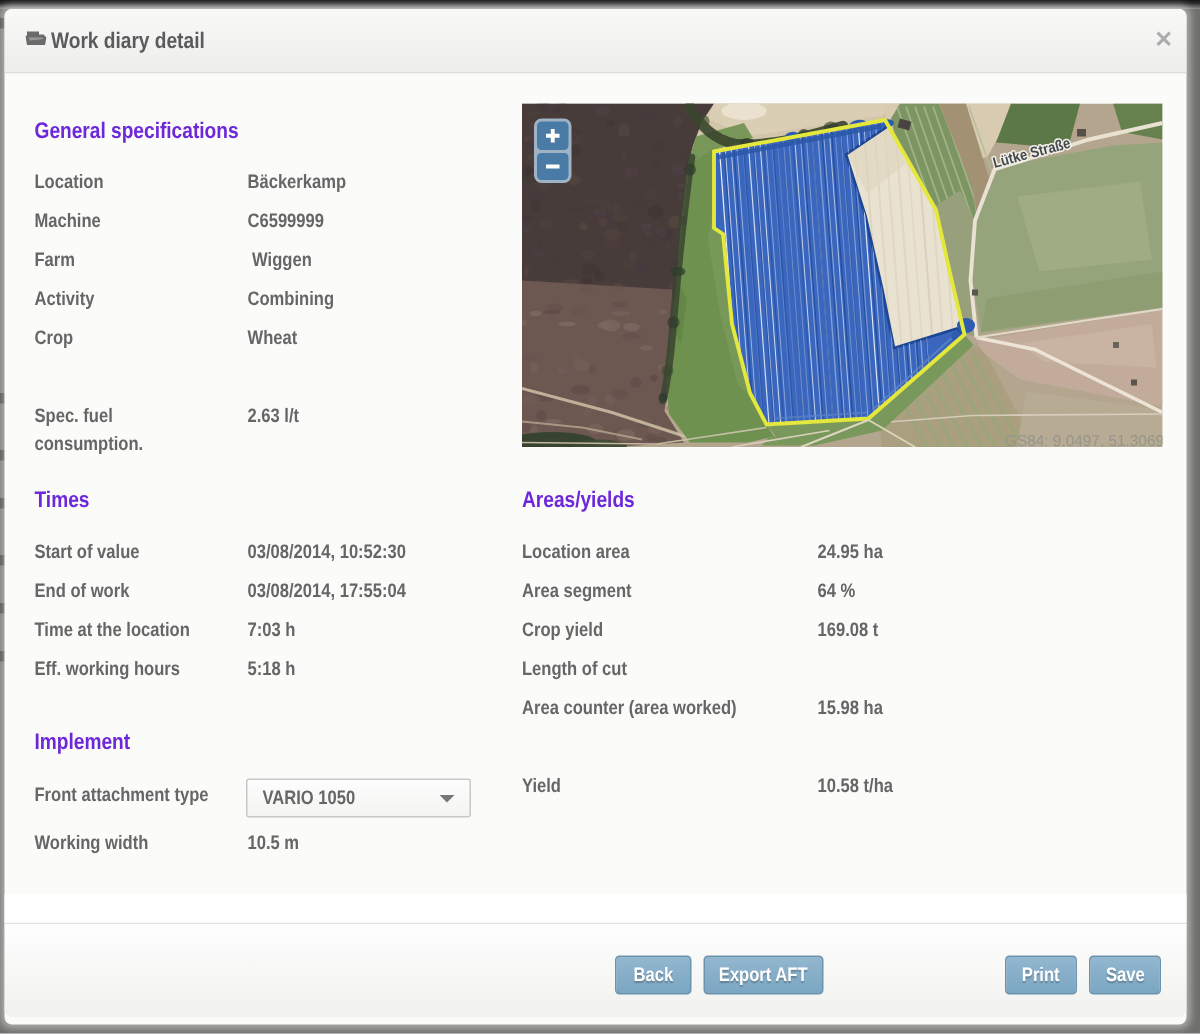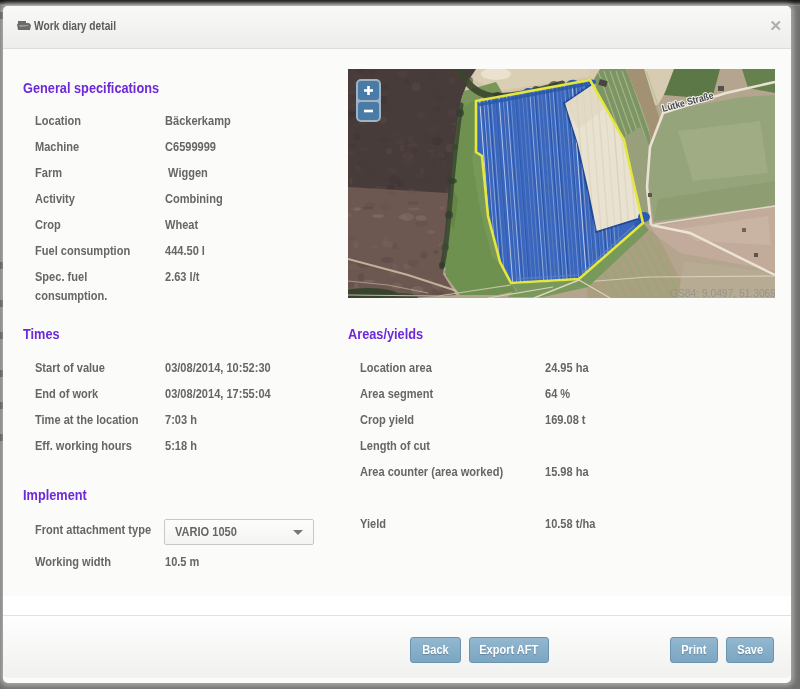--- a/index.html
+++ b/index.html
@@ -1,25 +1,25 @@
 <!DOCTYPE html>
 <html><head>
 <meta charset="utf-8">
 <style>
 html,body{margin:0;padding:0;}
 body{width:800px;height:689px;background:#6f6f6e;font-family:"Liberation Sans",sans-serif;overflow:hidden;position:relative;}
 #modal{position:absolute;left:3px;top:6px;width:788px;height:677px;background:#fbfbfa;border-radius:5px;box-shadow:0 0 5px 3px rgba(255,255,255,.4);}
 #hdr{position:absolute;left:0;top:0;right:0;height:42px;background:linear-gradient(#f9f9f8,#ededeb);border-bottom:1px solid #dcdcda;border-radius:5px 5px 0 0;}
-#hdr .title{position:absolute;left:31px;top:13px;font-size:12px;font-weight:bold;color:#5b5b5b;}
+#hdr .title{position:absolute;left:31px;top:13px;font-size:15px;font-weight:bold;color:#5b5b5b;}
 #hdr svg{position:absolute;left:14px;top:14px;}
 #close{position:absolute;right:9px;top:11px;color:#adadad;font-size:15px;font-weight:bold;}
 .t{display:inline-block;transform:scaleX(.85);transform-origin:0 50%;white-space:nowrap;}
 .sec{position:absolute;font-size:15px;font-weight:bold;color:#6d28d9;}
 .row{position:absolute;font-size:13px;font-weight:bold;color:#666;height:16px;line-height:16px;}
-.row .lab{position:absolute;left:12px;top:0;}
+.row .lab{position:absolute;left:0;top:0;}
 .row .val{position:absolute;top:0;}
 .lc .val{left:142px;}
 .rc .val{left:197px;}
 #map{position:absolute;left:345px;top:63px;width:427px;height:229px;}
 #sel{position:absolute;left:161px;top:513px;width:148px;height:24px;border:1px solid #c8c8c6;border-radius:2px;background:linear-gradient(#fdfdfd,#f4f4f2);}
 #sel .st{position:absolute;left:10px;top:4px;font-size:13px;font-weight:bold;color:#666;}
 #sel .ar{position:absolute;right:10px;top:10px;width:0;height:0;border-left:5px solid transparent;border-right:5px solid transparent;border-top:5px solid #777;}
 #foot{position:absolute;left:0;right:0;top:609px;height:62px;border-top:1px solid #e2e2e0;background:linear-gradient(#fefefe,#f1f1ef);border-radius:0 0 5px 5px;}
 .btn{position:absolute;top:21px;height:24px;line-height:24px;background:linear-gradient(#93b7cf,#7ba6c2);border:1px solid #6c93ad;border-radius:3px;color:#fff;font-size:13px;font-weight:bold;text-align:center;text-shadow:0 1px 1px rgba(0,0,0,.25);}
 .btn .t{transform-origin:50% 50%;}
@@ -61,24 +61,20 @@
       <span class="lab"><span class="t">Farm</span></span>
       <span class="val"><span class="t">&nbsp;Wiggen</span></span>
     </div>
   <div class="row lc" style="left:20px;top:185px;width:320px;">
       <span class="lab"><span class="t">Activity</span></span>
       <span class="val"><span class="t">Combining</span></span>
     </div>
   <div class="row lc" style="left:20px;top:211px;width:320px;">
       <span class="lab"><span class="t">Crop</span></span>
       <span class="val"><span class="t">Wheat</span></span>
-    </div>
-  <div class="row lc" style="left:20px;top:237px;width:320px;">
-      <span class="lab"><span class="t">Fuel consumption</span></span>
-      <span class="val"><span class="t">444.50 l</span></span>
     </div>
   <div class="row lc" style="left:20px;top:263px;width:320px;">
       <span class="lab"><span class="t">Spec. fuel</span></span>
       <span class="val"><span class="t">2.63 l/t</span></span>
     </div>
   <div class="row lc" style="left:20px;top:282px;width:320px;">
       <span class="lab"><span class="t">consumption.</span></span>
     </div>
 
   <span class="sec" style="left:20px;top:319px;"><span class="t">Times</span></span>

